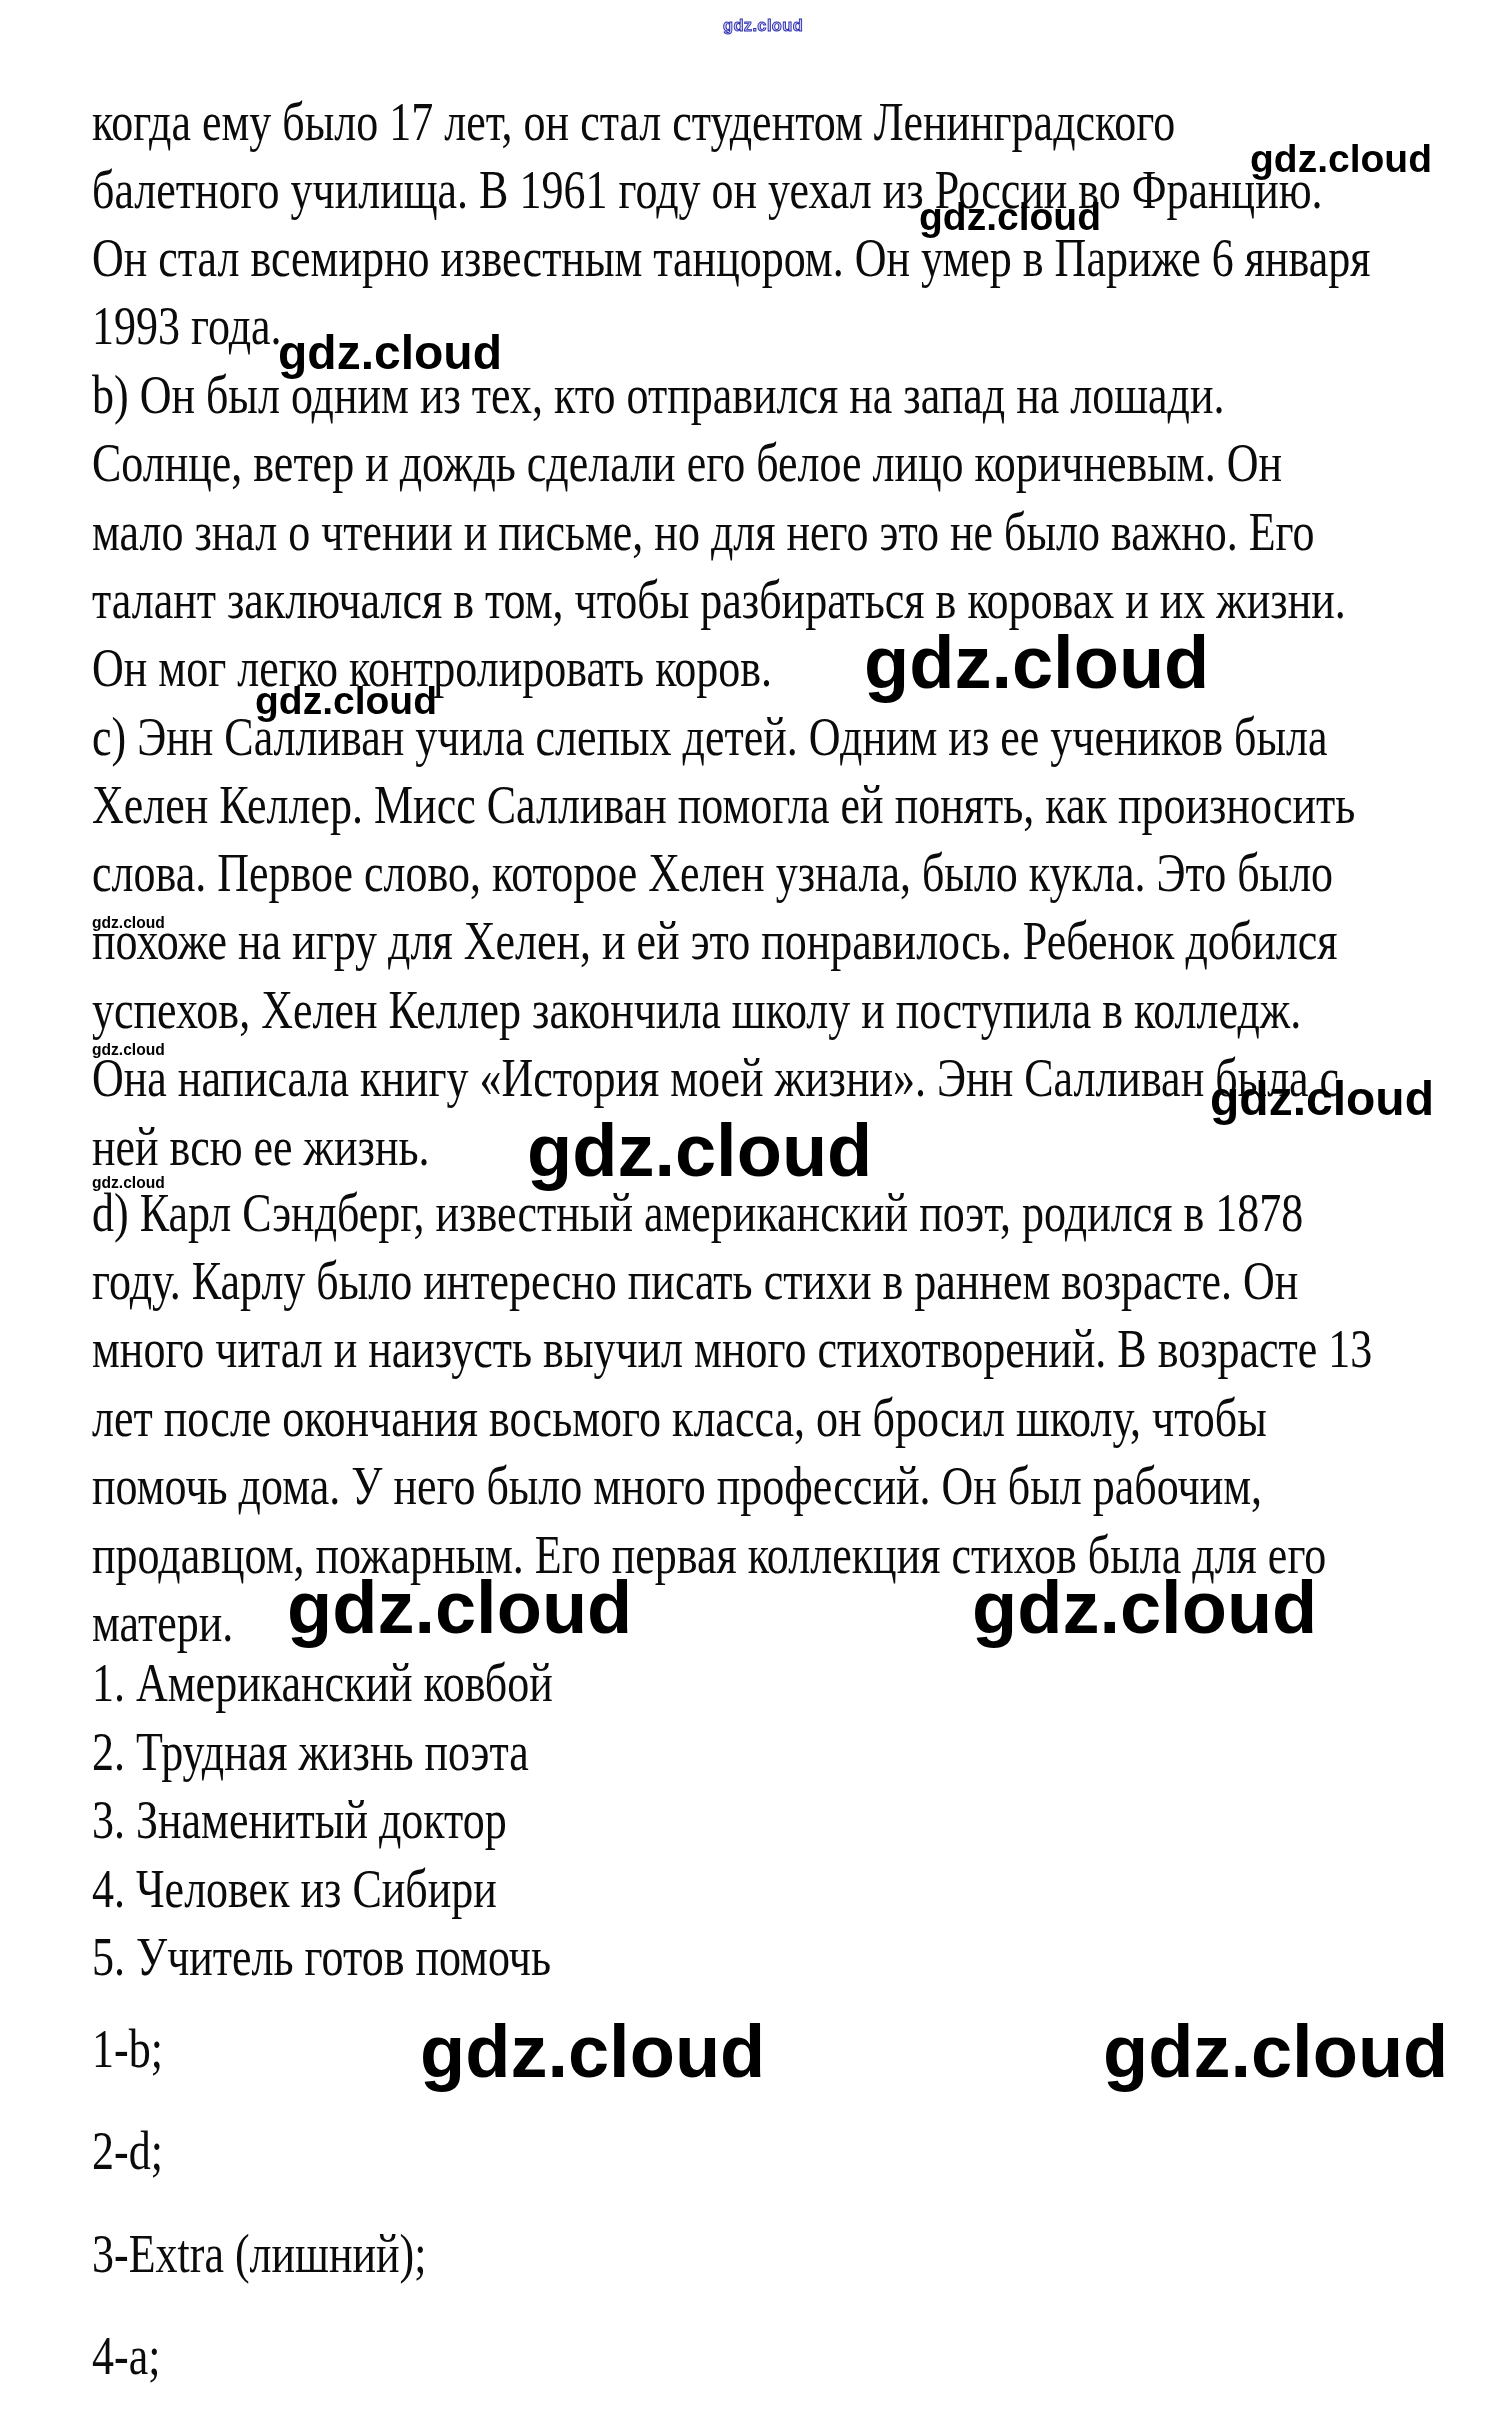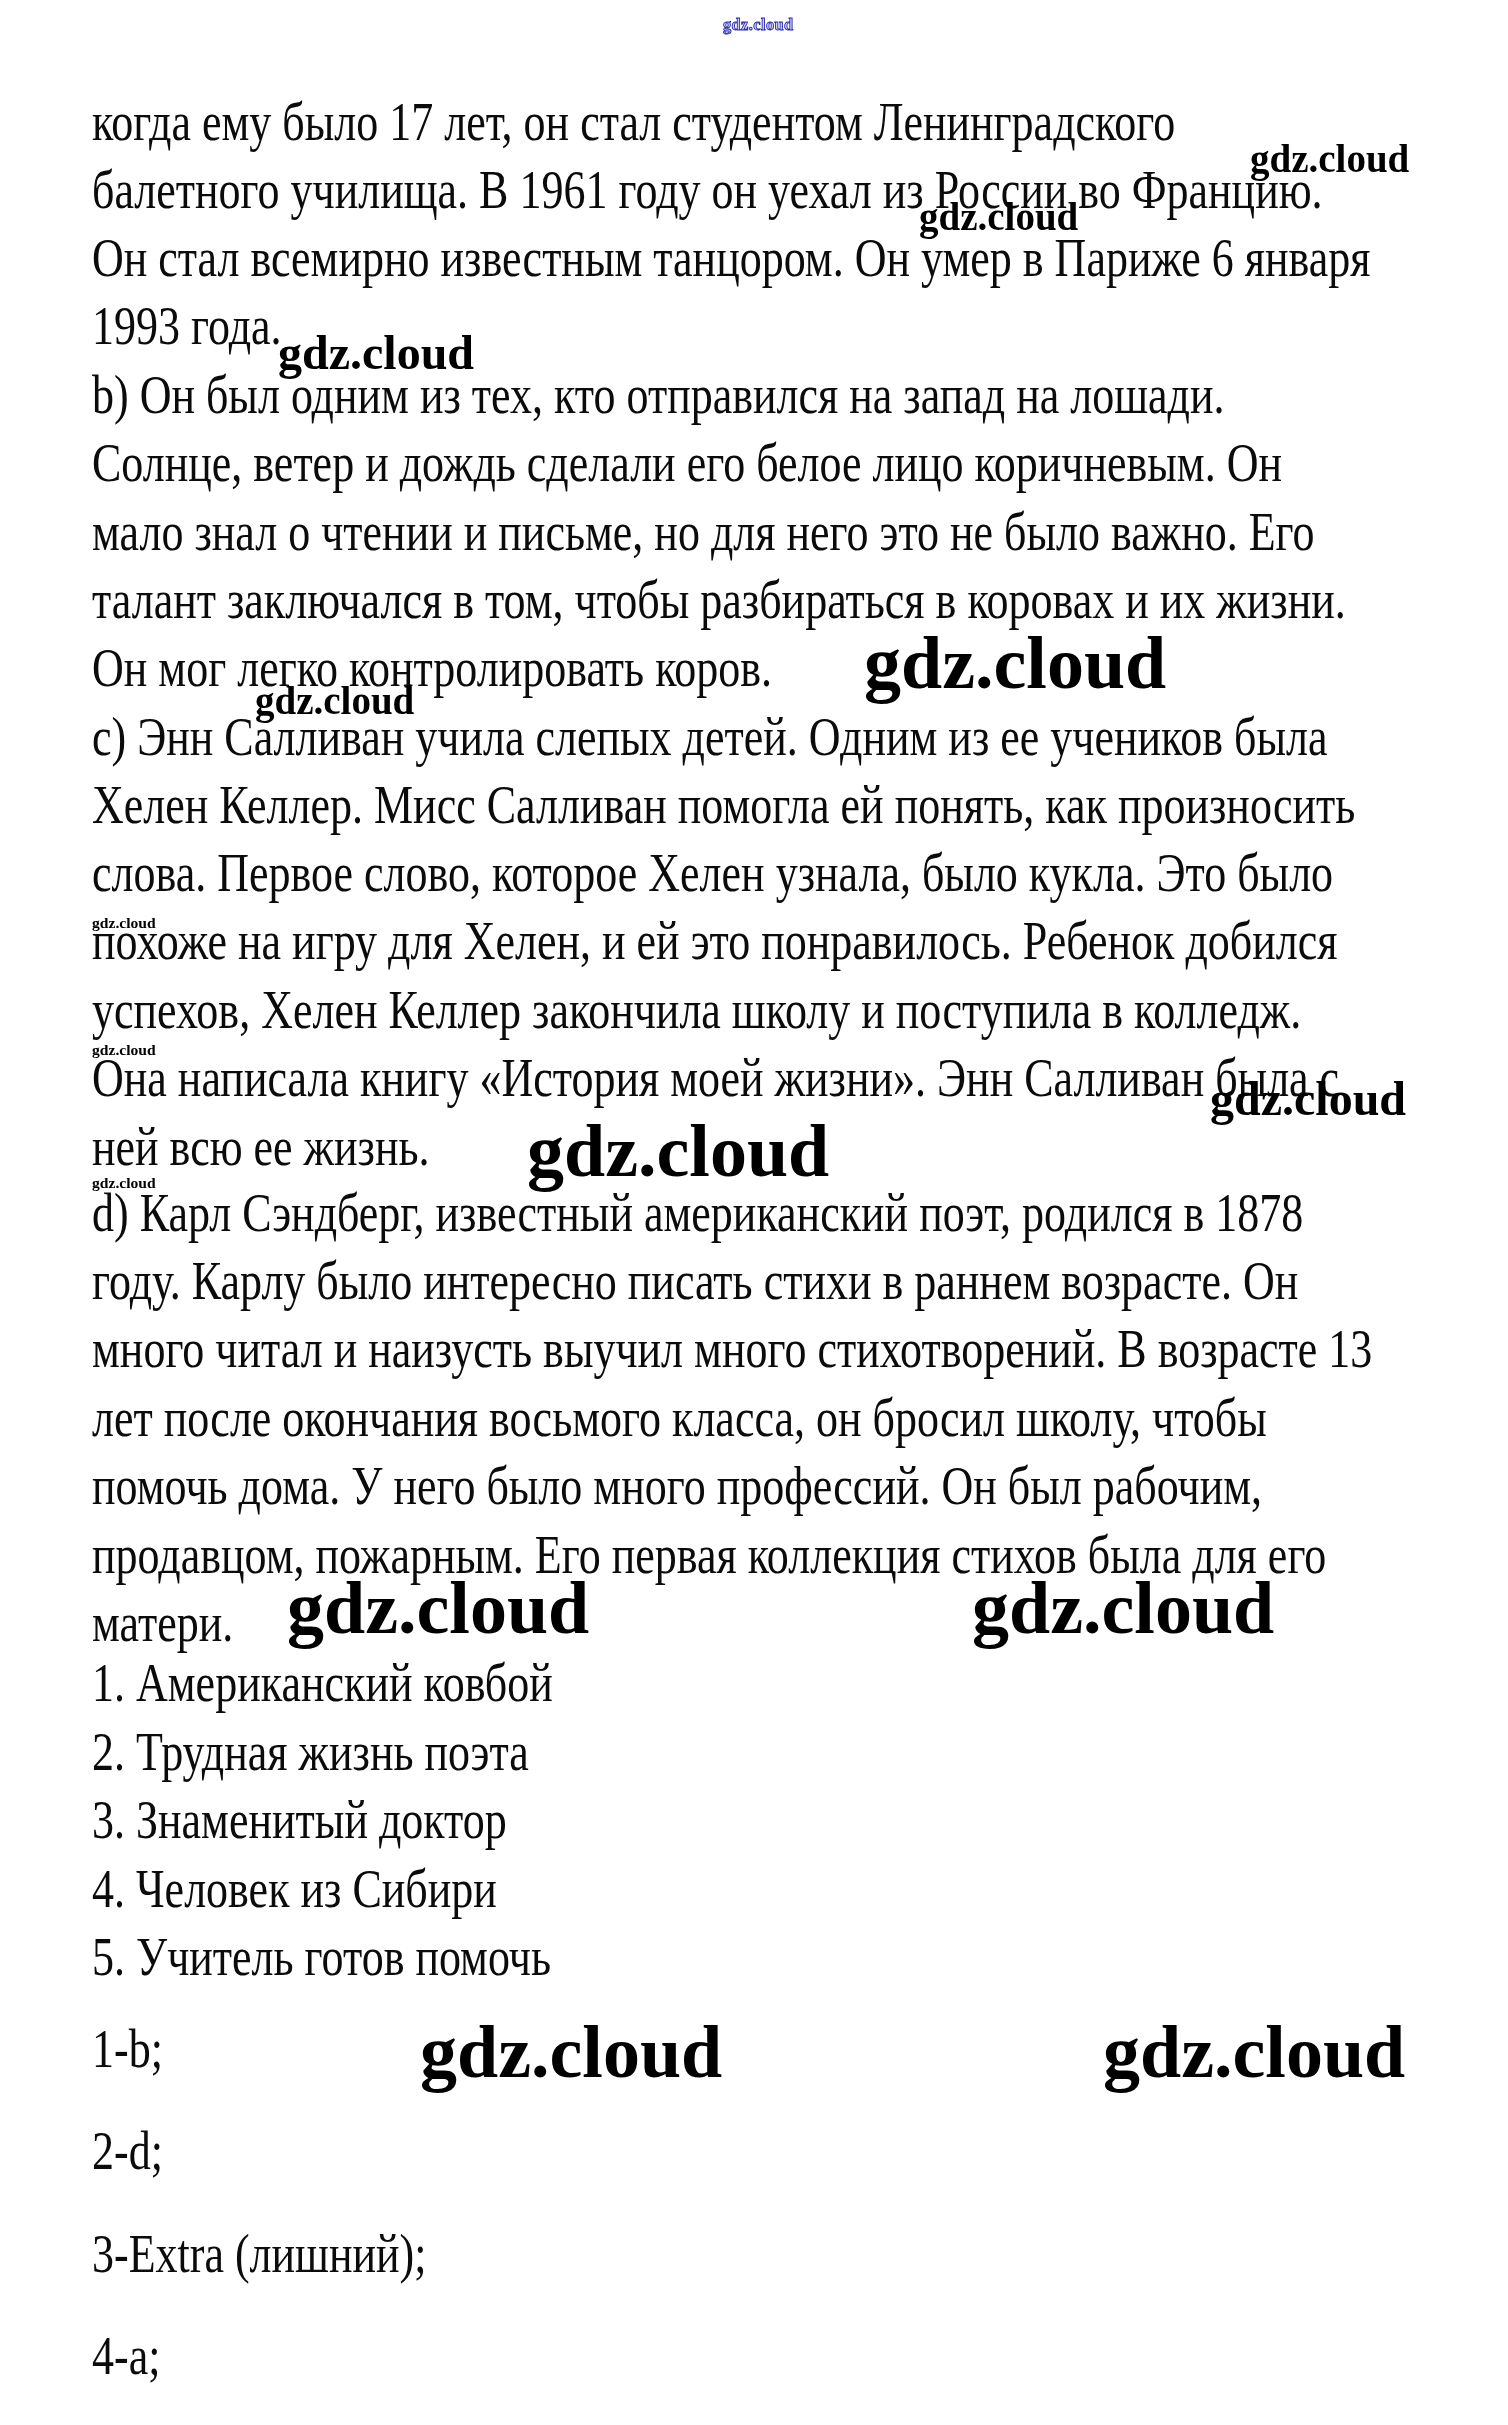--- a/index.html
+++ b/index.html
@@ -24,21 +24,21 @@
     line-height: 70px;
     white-space: nowrap;
     color: #0b0b0b;
     transform: scaleX(0.80);
     transform-origin: 0 0;
     letter-spacing: 0px;
   }
   
   .wm {
     position: absolute;
-    font-family: Liberation Serif, serif;
+    font-family: Liberation Sans, sans-serif;
     color: #000000;
     line-height: 1;
     white-space: nowrap;
     font-weight: 600;
   }
   .wm--tiny { font-size: 15.6px; font-weight: 600; }
   .wm--sm   { font-size: 39px; }
   .wm--lg   { font-size: 48px; }
   .wm--xl   { font-size: 74px; }
   .wm--blue-outline {

